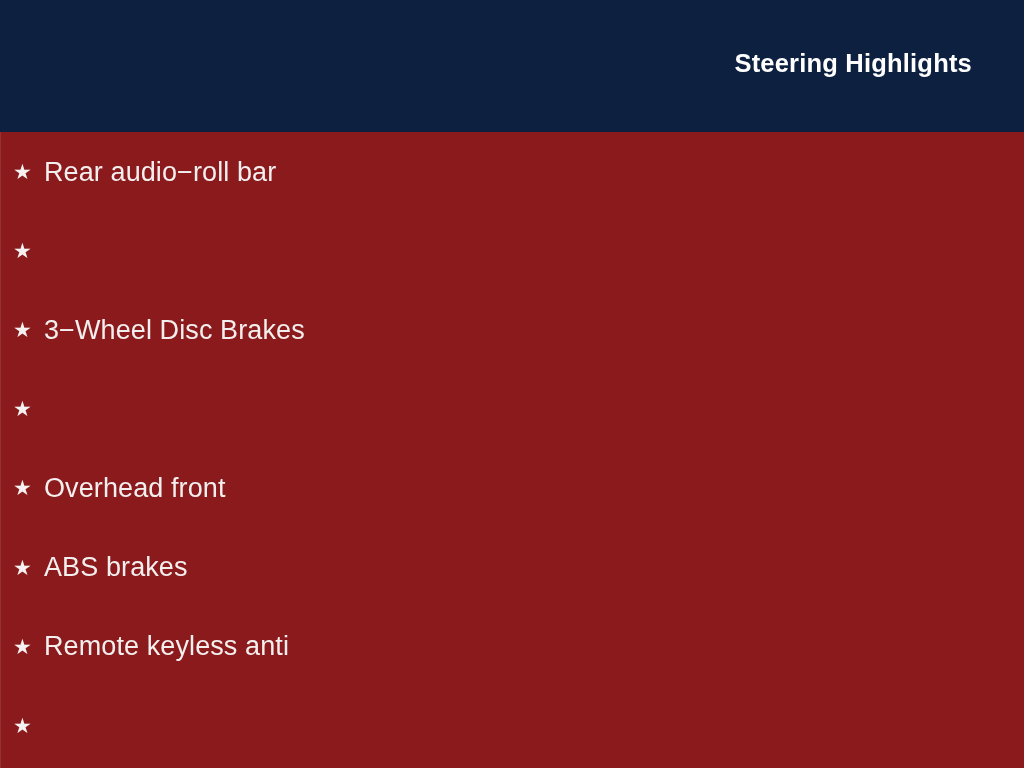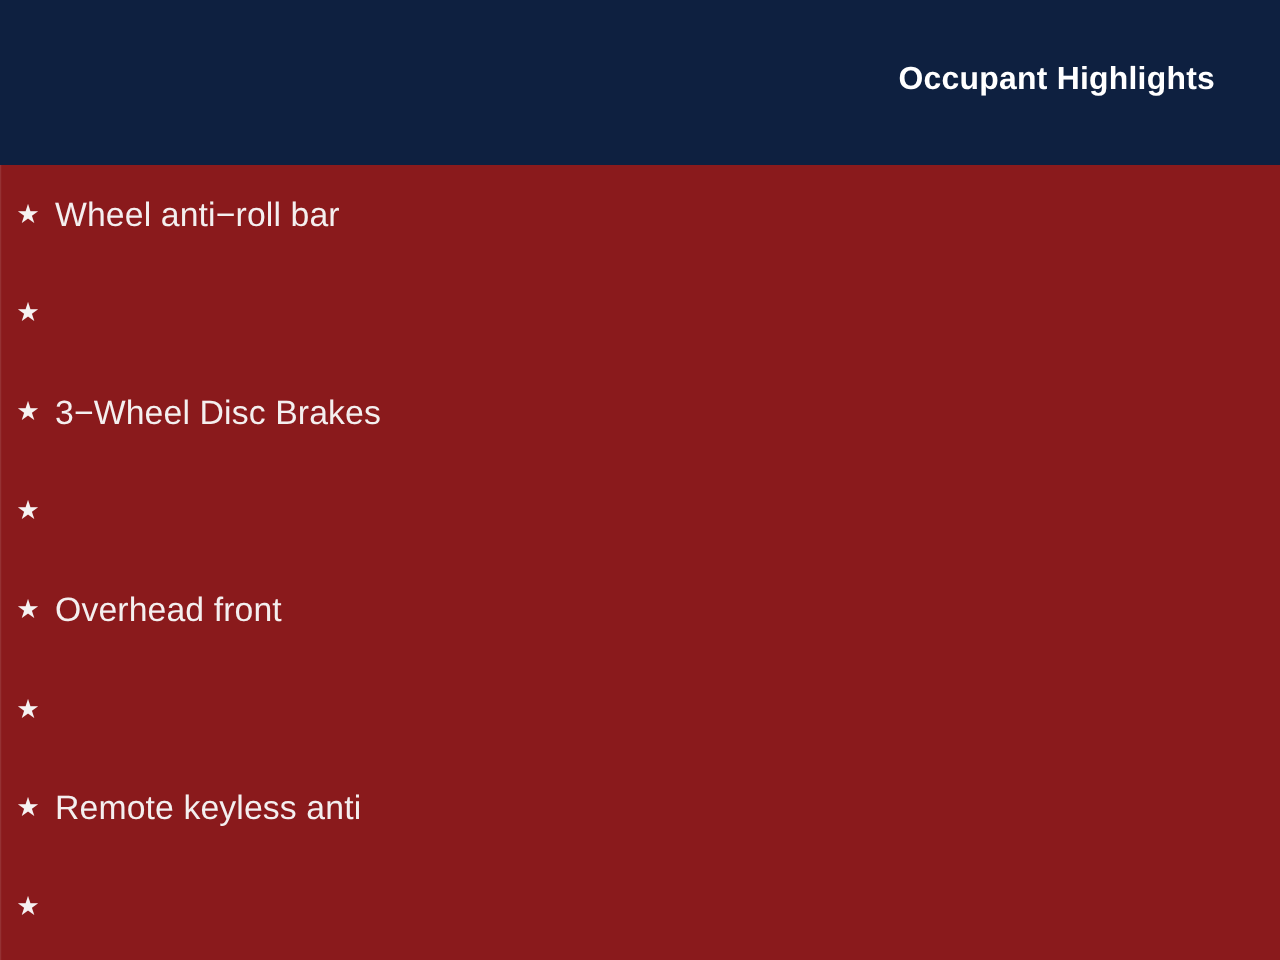--- a/index.html
+++ b/index.html
@@ -107,29 +107,29 @@
     height: 636px;
     background: rgba(255,255,255,0.10);
   }
 </style>
 </head>
 <body>
 
 <div id="slide">
 
   <div id="header-bar">
-    <div id="header-title">Occupant Highlights</div>
+    <div id="header-title">Steering Highlights</div>
   </div>
 
   <div id="highlights-body">
     <ul id="highlights-list">
 
       <li class="highlight-item">
         <span class="bullet-star">★</span>
-        <span class="highlight-text">Wheel anti−roll bar</span>
+        <span class="highlight-text">Rear audio−roll bar</span>
       </li>
 
       <li class="highlight-item">
         <span class="bullet-star">★</span>
       </li>
 
       <li class="highlight-item">
         <span class="bullet-star">★</span>
         <span class="highlight-text">3−Wheel Disc Brakes</span>
       </li>
@@ -138,20 +138,21 @@
         <span class="bullet-star">★</span>
       </li>
 
       <li class="highlight-item">
         <span class="bullet-star">★</span>
         <span class="highlight-text">Overhead front</span>
       </li>
 
       <li class="highlight-item">
         <span class="bullet-star">★</span>
+        <span class="highlight-text">ABS brakes</span>
       </li>
 
       <li class="highlight-item">
         <span class="bullet-star">★</span>
         <span class="highlight-text">Remote keyless anti</span>
       </li>
 
       <li class="highlight-item">
         <span class="bullet-star">★</span>
       </li>

